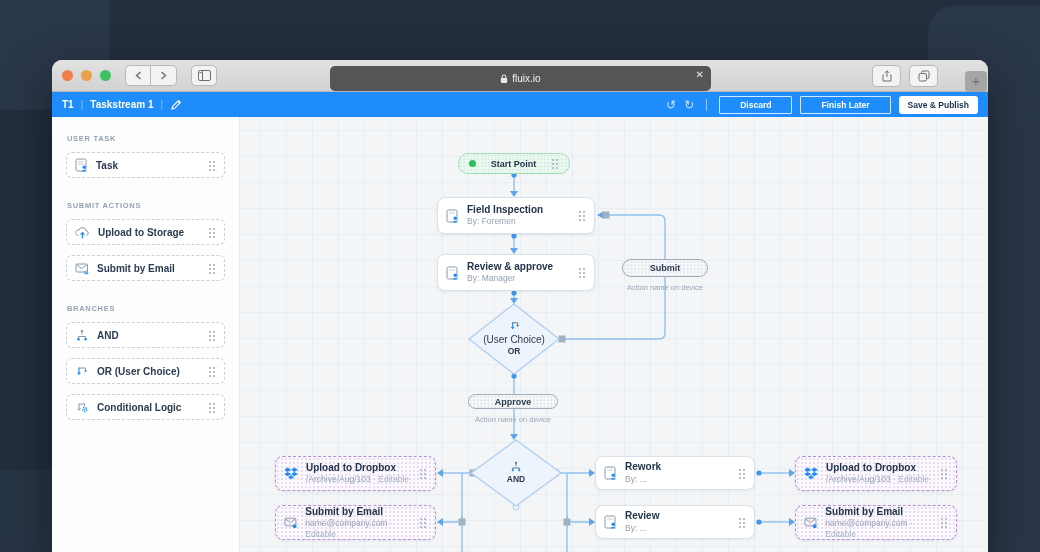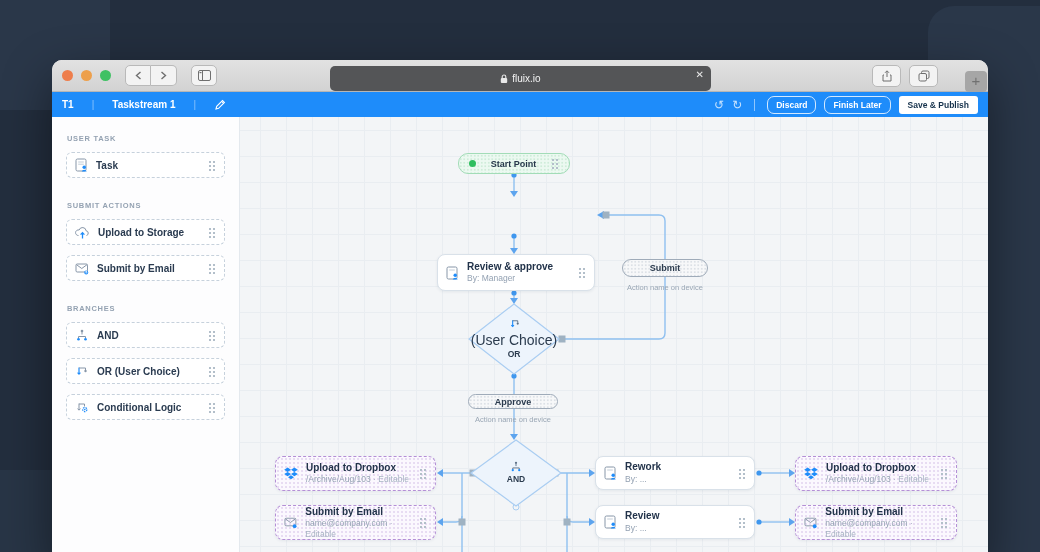--- a/index.html
+++ b/index.html
@@ -28,27 +28,27 @@
     border-radius:5px; display:flex; align-items:center; justify-content:center; color:#f3f3f3; font-size:10px; }
   .addressbar .closex { position:absolute; right:7px; top:3px; font-size:10px; color:#e8e8e8; cursor:pointer; }
   .tb-right { position:absolute; right:50px; top:5px; display:flex; gap:8px; }
   .tb-btn { width:29px; height:22px; background:#f3f3f3; border:1px solid #b9b9b9; border-radius:5px;
     display:flex; align-items:center; justify-content:center; color:#6f6f6f; }
   .plus-btn { position:absolute; left:913px; top:11px; width:22px; height:21px; background:#a6a6a6;
     border-radius:4px; color:#707070; font-size:15px; line-height:20px; text-align:center; }
 
   
   .bluebar { height:25px; background:#1e8cfa; display:flex; align-items:center; padding:0 10px; color:#fff; }
-  .crumb { display:flex; align-items:center; gap:18px; font-size:10px; font-weight:bold;justify-content:flex-end; }
+  .crumb { display:flex; align-items:center; gap:7px; font-size:10px; font-weight:bold;justify-content:flex-end; }
   .crumb .sep { opacity:.45; font-weight:normal; }
   .bluebar-right { margin-left:auto; display:flex; align-items:center; gap:8px; }
   .histbtn { font-size:12px; color:rgba(255,255,255,.75); line-height:1; cursor:pointer; }
   .vdiv { width:1px; height:12px; background:rgba(255,255,255,.5); margin:0 4px; }
   .obtn { font-size:8.5px; font-weight:bold; color:#fff; border:1px solid rgba(255,255,255,.8);
-    border-radius:7px; padding:3px 8px; background:transparent; cursor:pointer; font-family:inherit; }
+    border-radius:1px; padding:3px 20px; background:transparent; cursor:pointer; font-family:inherit; }
   .pbtn { font-size:8.5px; font-weight:bold; color:#15314b; background:#fff; border:none;
     border-radius:3px; padding:4px 9px; cursor:pointer; font-family:inherit; }
 
   
   .content { display:flex; height:443px; }
   .sidebar { width:188px; background:#fdfdfe; border-right:1px solid #e4e9ee; padding:14px 14px 0 14px; }
   .sec-label { font-size:7.5px; letter-spacing:.7px; color:#94a2b2; font-weight:bold; margin:3px 0 9px 1px; }
   .sb-item { height:26px; border:1px dashed #c6d1dc; border-radius:6px; background:#fff; display:flex;
     align-items:center; padding:0 8px; margin-bottom:10px; cursor:grab; }
   .sb-item .lbl { font-size:10px; font-weight:bold; color:#2a3b50; margin-left:8px; }
@@ -80,21 +80,21 @@
   .pill.start { background-color:#ecf9f1; background-image:radial-gradient(#cfecd9 .7px, transparent .9px);
     border:1px solid #a2dcb7; color:#27374b; justify-content:center; padding:0 10px; }
   .pill.gray { border:1px solid #9fabb9; }
   .caption { position:absolute; font-size:7.5px; color:#9aa7b5; text-align:center; white-space:nowrap; }
   .startdot { width:7px; height:7px; border-radius:50%; background:#2fbe5f; margin-right:0; }
   .pill.start .lbl { flex:1; text-align:center; }
 
   .diamond { position:absolute; }
   .diamond .dcontent { position:absolute; left:0; top:0; width:100%; height:100%; display:flex;
     flex-direction:column; align-items:center; justify-content:center; text-align:center; line-height:1.3; }
-  .dline { font-size:14px; color:#2b3b4e; }
+  .dline { font-size:10px; color:#2b3b4e; }
   .dbold { font-size:8.5px; font-weight:bold; color:#2b3b4e; }
 </style>
 </head>
 <body>
 
 <div class="bg-shape" id="bg1"></div>
 <div class="bg-shape" id="bg2"></div>
 <div class="bg-shape" id="bg3"></div>
 
 <div class="window">
@@ -292,20 +292,33 @@
         </g>
         <circle cx="276" cy="390" r="3" fill="#f3f5f7" stroke="#a9cdf2"></circle>
       </svg>
 
       <div class="pill start" style="left:218px; top:36px; width:112px; height:21px;">
         <span class="startdot"></span>
         <span class="lbl">Start Point</span>
         <span class="grip"></span>
       </div>
 
+      <div class="node card" style="left:197px; top:80px; width:158px; height:37px;">
+        <svg width="13" height="14" viewBox="0 0 13 14">
+            <rect x="1" y="1" width="10" height="12" rx="1.5" fill="none" stroke="#8796a8"></rect>
+            <line x1="3.2" y1="4" x2="8.8" y2="4" stroke="#c3cdd8"></line>
+            <circle cx="9.2" cy="9.3" r="1.7" fill="#1e8cfa"></circle>
+            <path d="M6.7 13.6 a2.6 2.6 0 0 1 5 0z" fill="#1e8cfa"></path>
+          </svg>
+        <div class="ntext">
+          <div class="ntitle">Field Inspection</div>
+          <div class="nsub">By: Foremen</div>
+        </div>
+        <span class="grip"></span>
+      </div>
 
       <div class="node card" style="left:197px; top:137px; width:158px; height:37px;">
         <svg width="13" height="14" viewBox="0 0 13 14">
             <rect x="1" y="1" width="10" height="12" rx="1.5" fill="none" stroke="#8796a8"></rect>
             <line x1="3.2" y1="4" x2="8.8" y2="4" stroke="#c3cdd8"></line>
             <circle cx="9.2" cy="9.3" r="1.7" fill="#1e8cfa"></circle>
             <path d="M6.7 13.6 a2.6 2.6 0 0 1 5 0z" fill="#1e8cfa"></path>
           </svg>
         <div class="ntext">
           <div class="ntitle">Review &amp; approve</div>

